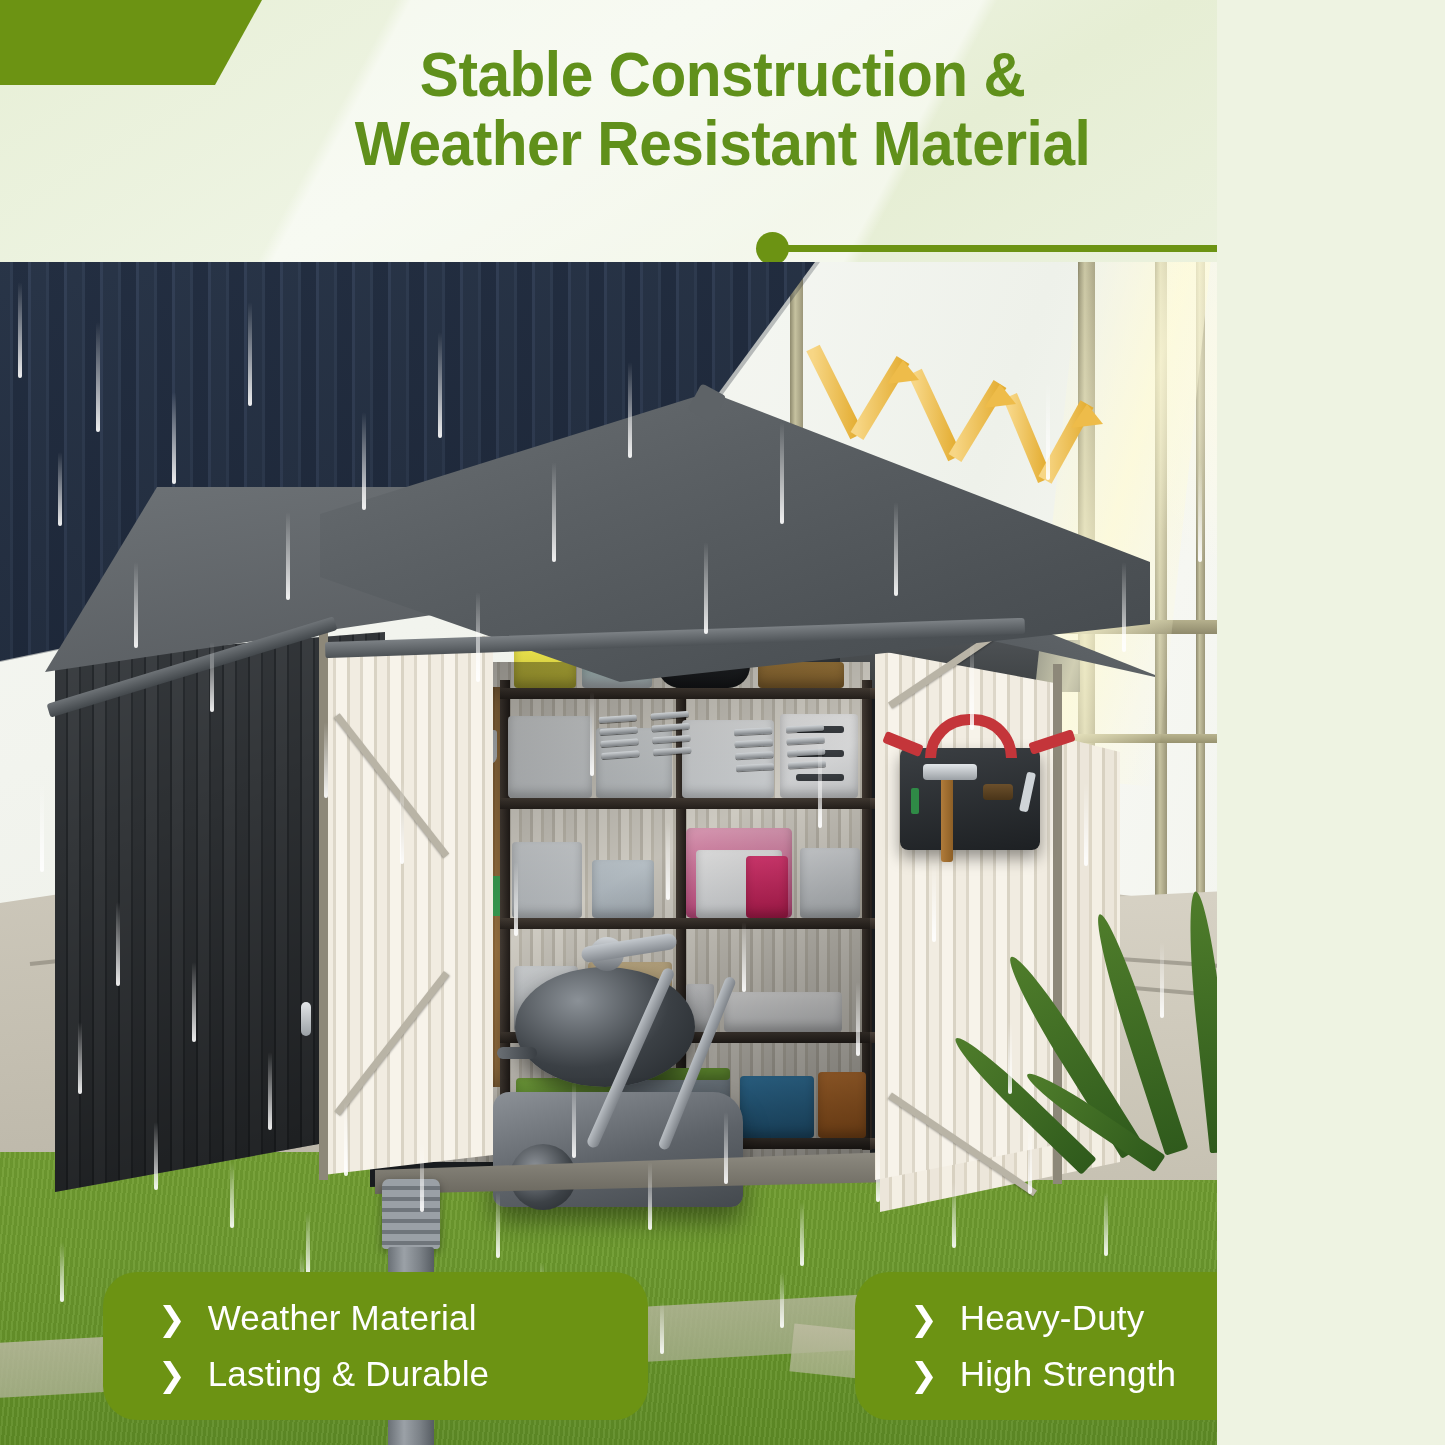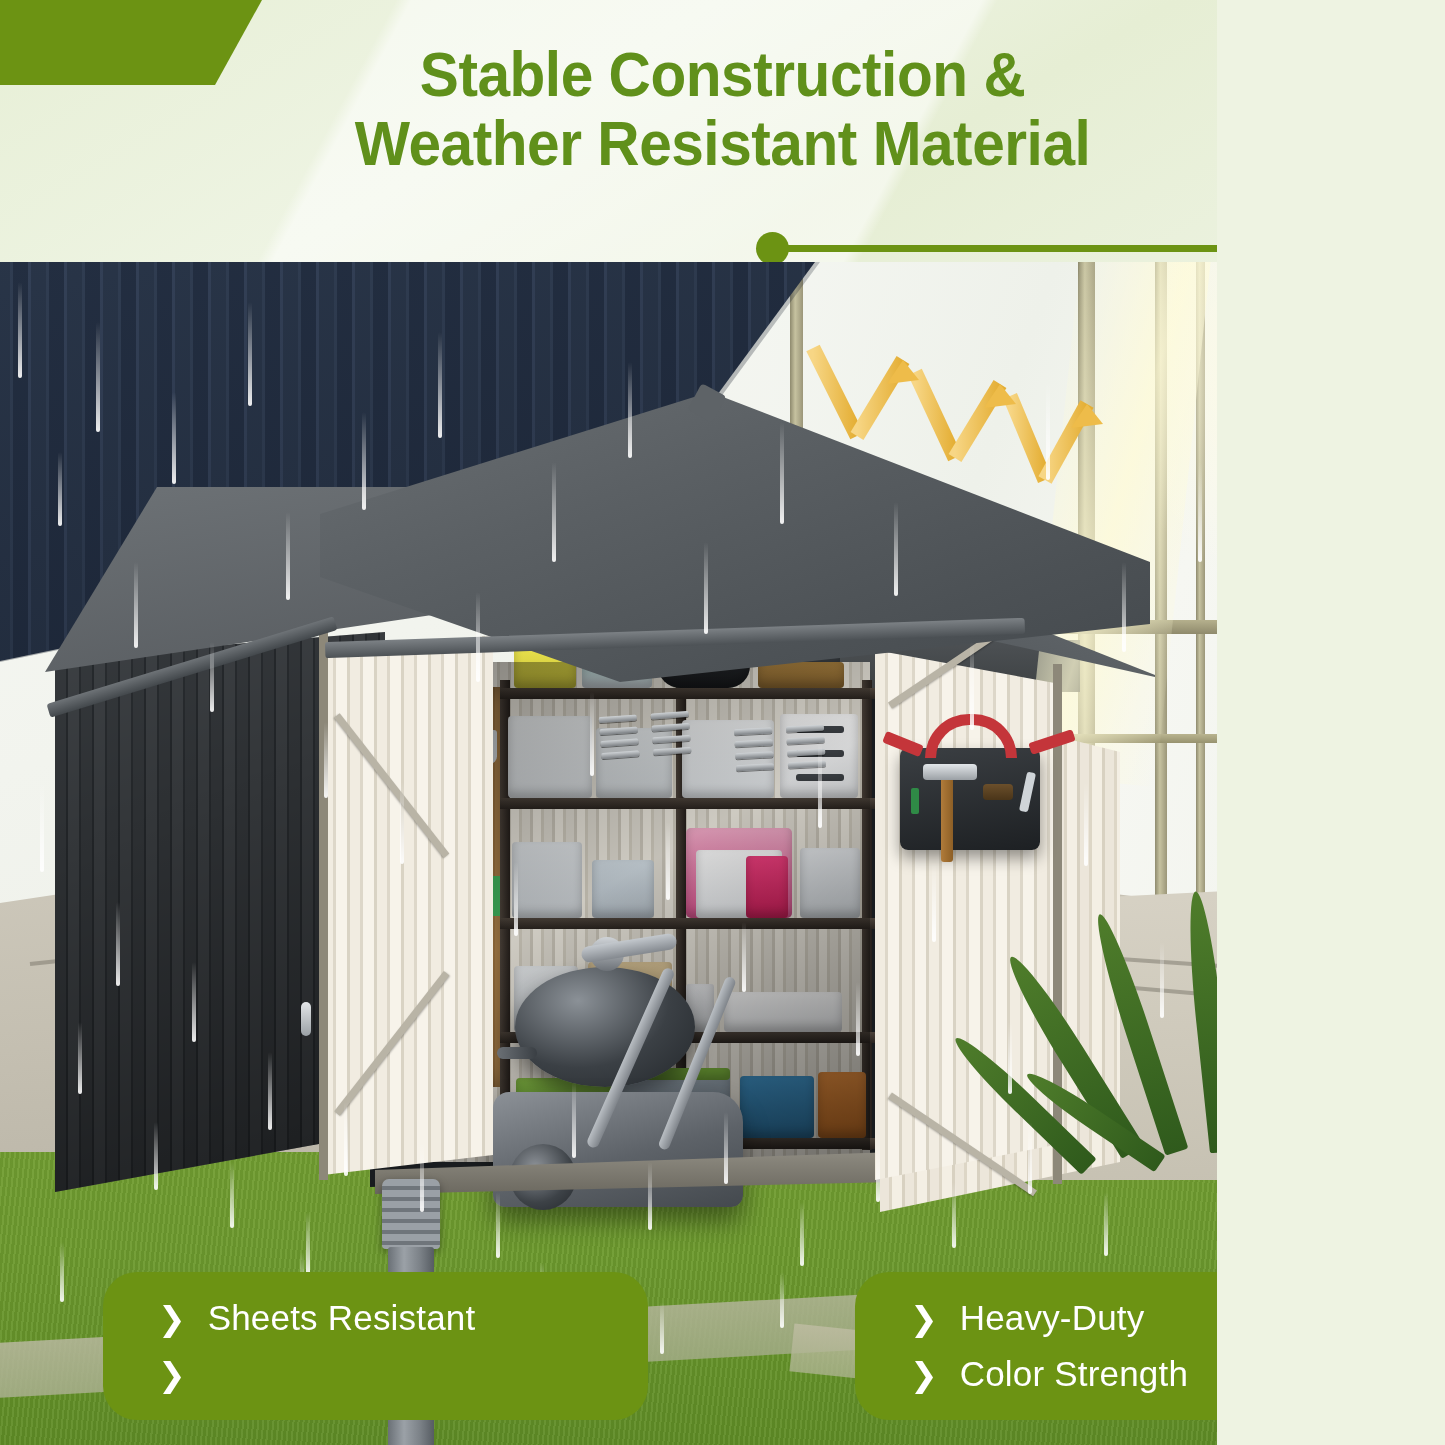--- a/index.html
+++ b/index.html
@@ -541,32 +541,33 @@
       <div class="drop" style="left:900px;top:1050px;height:50px;"></div>
     </div>
   </div>
 
 
   <div class="badges">
 
     <div class="badge badge-l">
       <div class="brow">
         <span class="chev">❯</span>
-        <span class="btxt">Sheets Resistant</span>
+        <span class="btxt">Weather Material</span>
       </div>
       <div class="brow">
         <span class="chev">❯</span>
+        <span class="btxt">Lasting &amp; Durable</span>
       </div>
     </div>
 
     <div class="badge badge-r">
       <div class="brow">
         <span class="chev">❯</span>
         <span class="btxt">Heavy-Duty</span>
       </div>
       <div class="brow">
         <span class="chev">❯</span>
-        <span class="btxt">Color Strength</span>
+        <span class="btxt">High Strength</span>
       </div>
     </div>
   </div>
 
 </div>
 
 </body></html>

